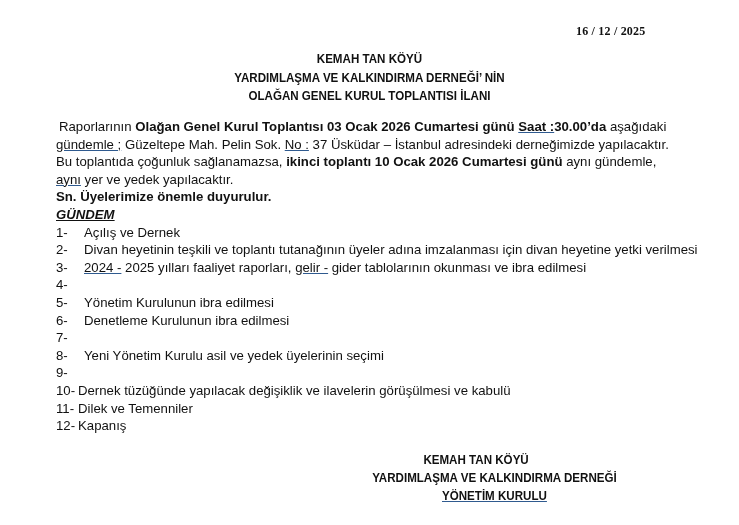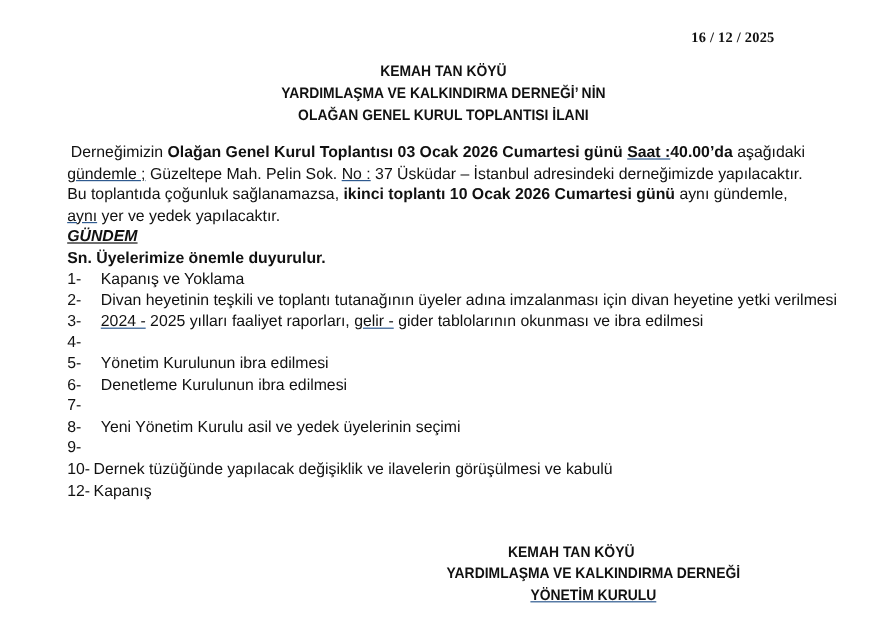--- a/index.html
+++ b/index.html
@@ -28,38 +28,38 @@
 <div class="date">16 / 12 / 2025</div>
 
 <div class="header">
   <div>KEMAH TAN KÖYÜ</div>
   <div>YARDIMLAŞMA VE KALKINDIRMA DERNEĞİ’ NİN</div>
   <div>OLAĞAN GENEL KURUL TOPLANTISI İLANI</div>
 </div>
 
 <div class="body">
   <div class="line" style="left:3px">
-    <span>Derneğimizin </span><b>Olağan Genel Kurul Toplantısı 03 Ocak 2026 Cumartesi günü </b><b class="u">Saat :</b><b>40.00’da</b><span> aşağıdaki</span>
+    <span>Raporlarının </span><b>Olağan Genel Kurul Toplantısı 03 Ocak 2026 Cumartesi günü </b><b class="u">Saat :</b><b>30.00’da</b><span> aşağıdaki</span>
   </div>
   <div class="line">
     <span class="u">gündemle ;</span><span> Güzeltepe Mah. Pelin Sok. </span><span class="u">No :</span><span> 37 Üsküdar – İstanbul adresindeki derneğimizde yapılacaktır.</span>
   </div>
   <div class="line">
     <span>Bu toplantıda çoğunluk sağlanamazsa, </span><b>ikinci toplantı 10 Ocak 2026 Cumartesi günü</b><span> aynı gündemle,</span>
   </div>
   <div class="line">
     <span class="u">aynı</span><span> yer ve yedek yapılacaktır.</span>
   </div>
+  <div class="line notice">Sn. Üyelerimize önemle duyurulur.</div>
   <div class="line"><span class="gundem">GÜNDEM</span></div>
-  <div class="line notice">Sn. Üyelerimize önemle duyurulur.</div>
 
   <ul class="agenda">
     <li>
         <span class="num">1-</span>
-        <span>Kapanış ve Yoklama</span>
+        <span>Açılış ve Dernek</span>
       </li>
     <li>
         <span class="num">2-</span>
         <span>Divan heyetinin teşkili ve toplantı tutanağının üyeler adına imzalanması için divan heyetine yetki verilmesi</span>
       </li>
     <li>
         <span class="num">3-</span>
         <span><span class="u">2024 -</span><span> 2025 yılları faaliyet raporları, </span><span class="u">gelir -</span><span> gider tablolarının okunması ve ibra edilmesi</span></span>
       </li>
     <li>
@@ -81,20 +81,24 @@
         <span>Yeni Yönetim Kurulu asil ve yedek üyelerinin seçimi</span>
       </li>
     <li>
         <span class="num">9-</span>
       </li>
     <li>
         <span class="num wide">10-</span>
         <span>Dernek tüzüğünde yapılacak değişiklik ve ilavelerin görüşülmesi ve kabulü</span>
       </li>
     <li>
+        <span class="num wide">11-</span>
+        <span>Dilek ve Temenniler</span>
+      </li>
+    <li>
         <span class="num wide">12-</span>
         <span>Kapanış</span>
       </li>
   </ul>
 </div>
 
 <div class="footer">
   <div class="l1">KEMAH TAN KÖYÜ</div>
   <div>YARDIMLAŞMA VE KALKINDIRMA DERNEĞİ</div>
   <div><span class="sig">YÖNETİM  KURULU</span></div>

